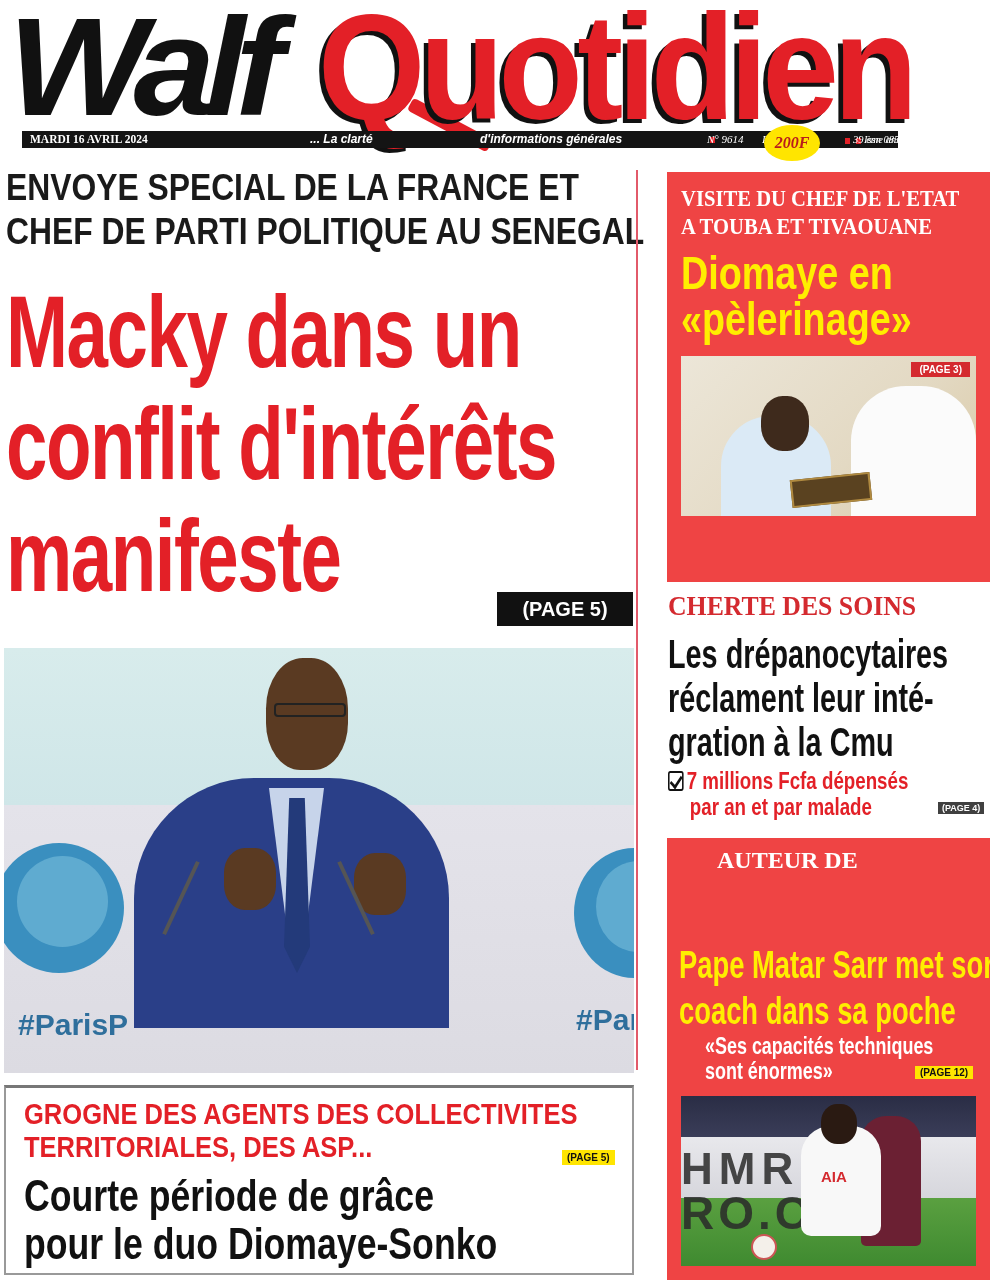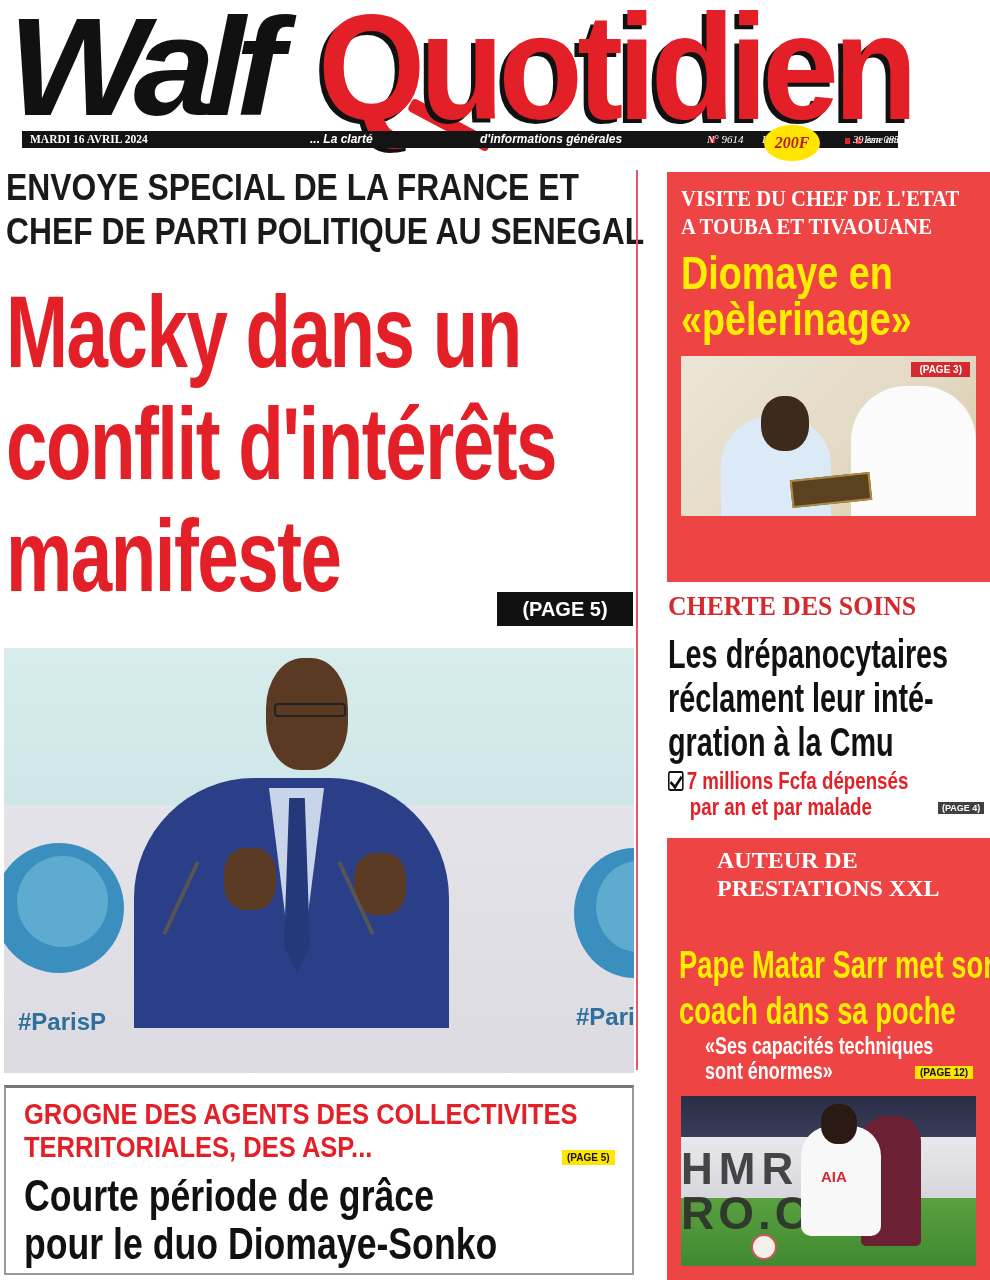--- a/index.html
+++ b/index.html
@@ -23,21 +23,21 @@
 
   
   .lead-kicker { position: absolute; left: 6px; top: 166px; width: 625px; font-family: "Liberation Sans", sans-serif; font-weight: 700; font-size: 37px; line-height: 44px; color: #1a1a1a; transform: scaleX(0.86); transform-origin: left; white-space: nowrap; }
   .lead-headline { position: absolute; left: 6px; top: 276px; width: 640px; font-family: "Liberation Sans", sans-serif; font-weight: 700; font-size: 102px; line-height: 112px; color: #e32027; letter-spacing: -2px; transform: scaleX(0.73); transform-origin: left; white-space: nowrap; }
   .page-tag-black { position: absolute; left: 497px; top: 592px; width: 136px; height: 34px; background: #111; color: #fff; font-weight: 700; font-size: 20px; line-height: 34px; text-align: center; }
   .red-rule { position: absolute; left: 636px; top: 170px; width: 2px; height: 900px; background: #e25a6a; }
 
   .lead-photo { position: absolute; left: 4px; top: 648px; width: 630px; height: 425px; overflow: hidden; background: linear-gradient(180deg, #d8ecec 0%, #cfe6e8 37%, #e4e3ea 37%, #dcdbe2 100%); }
   .lp-logo { position: absolute; border-radius: 50%; background: #3a8fbf; }
   .lp-logo::after { content: ""; position: absolute; left: 18%; top: 10%; width: 70%; height: 70%; border-radius: 50%; background: rgba(120,190,220,0.6); }
-  .lp-hash { position: absolute; font-weight: 700; color: #2f6f9c; font-size: 24px; }
+  .lp-hash { position: absolute; font-weight: 700; color: #2f6f9c; font-size: 30px; }
   .lp-man-body { position: absolute; left: 130px; top: 130px; width: 315px; height: 250px; background: #2a3f88; border-radius: 120px 120px 0 0; }
   .lp-shirt { position: absolute; left: 265px; top: 140px; width: 55px; height: 130px; background: #c7d4ea; clip-path: polygon(0 0,100% 0,70% 100%,30% 100%); }
   .lp-tie { position: absolute; left: 280px; top: 150px; width: 26px; height: 175px; background: #233a7a; clip-path: polygon(20% 0,80% 0,100% 85%,50% 100%,0 85%); }
   .lp-head { position: absolute; left: 262px; top: 10px; width: 82px; height: 112px; background: #5a3a22; border-radius: 45% 45% 42% 42%; }
   .lp-glasses { position: absolute; left: 270px; top: 55px; width: 72px; height: 14px; border: 2px solid #222; border-radius: 4px; }
   .lp-fist { position: absolute; width: 52px; height: 62px; background: #5a3a22; border-radius: 40%; }
   .lp-podium { position: absolute; left: 100px; top: 288px; width: 320px; height: 140px; background: #f4f4f6; border: 1px solid #ddd; }
   .lp-podium-logo { position: absolute; left: 50px; top: 50px; width: 115px; height: 115px; border-radius: 50%; background: #3a8fbf; }
   .lp-podium-text { position: absolute; left: 178px; top: 55px; font-size: 12px; line-height: 18px; letter-spacing: 3px; color: #3a7fae; }
   .lp-podium-text .forum { color: #d0505a; }
@@ -173,21 +173,20 @@
   <div class="cherte-sub">
     <div><span class="check-icon"></span><span>7 millions Fcfa dépensés</span></div>
     <div style="padding-left:28px;">par an et par malade</div>
   </div>
   <div class="cherte-page">(PAGE 4)</div>
 </article>
 
 <article class="green-box box2">
   <div class="serif-kicker b2-kicker">
     <div>AUTEUR DE</div>
-    <div>PRESTATIONS XXL</div>
   </div>
   <h2 class="b2-headline">
     <div>Pape Matar Sarr met son</div>
     <div>coach dans sa poche</div>
   </h2>
   <div class="b2-quote">
     <div>«Ses capacités techniques</div>
     <div>sont énormes»</div>
   </div>
   <div class="b2-page">(PAGE 12)</div>

